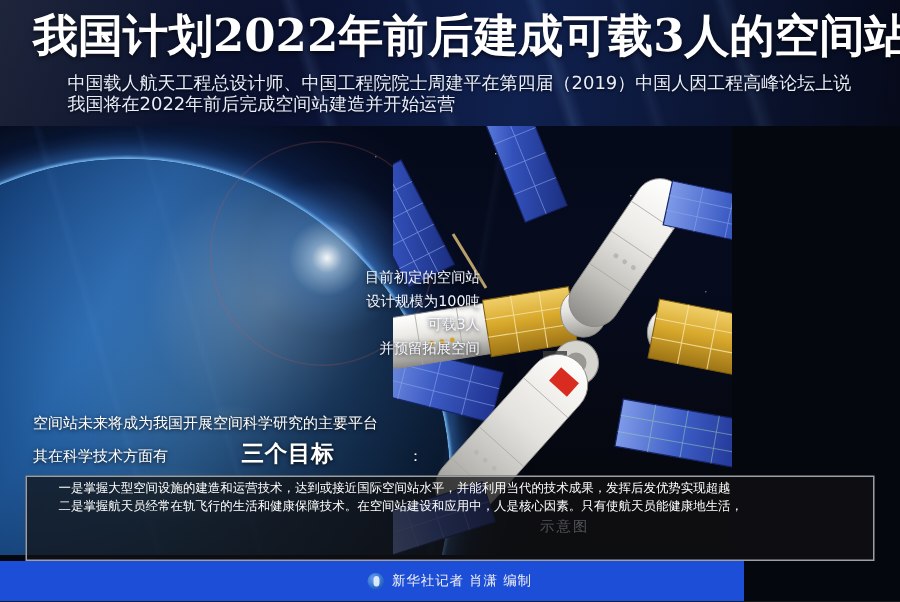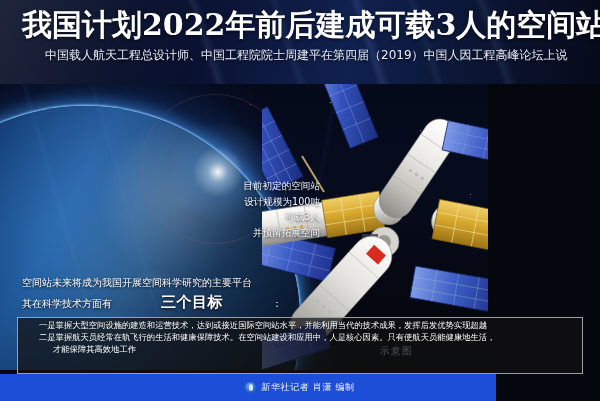--- a/index.html
+++ b/index.html
@@ -147,21 +147,21 @@
     white-space:nowrap;
     display:flex; align-items:baseline;gap:48px;
   }
   .goals-emph {
     font-size:15px;
     font-weight:bold;
     letter-spacing:0.5px;
     margin:0 1px;
   }
   .diagram-label {
-    position:absolute; left:380px; top:261px;
+    position:absolute; left:360px; top:261px;
     font-size:9.5px;
     color:#eef3ff;
     letter-spacing:1.5px;
     text-shadow:0 1px 3px rgba(0,0,0,0.95);
     white-space:nowrap;
     font-family:Liberation Mono, monospace;
   }
 
   
   .goals-box {
@@ -214,20 +214,21 @@
 <div id="poster">
 
   <div class="header-band">
     <div class="header-streaks"></div>
   </div>
 
   <div class="title">我国计划2022年前后建成可载3人的空间站</div>
 
   <div class="subtitle">
     <div>中国载人航天工程总设计师、中国工程院院士周建平在第四届（2019）中国人因工程高峰论坛上说</div>
+    <div>我国将在2022年前后完成空间站建造并开始运营</div>
   </div>
 
   <div class="scene">
 
     <div class="earth">
       <div class="earth-land"></div>
       <div class="earth-shadow"></div>
     </div>
 
     <div class="flare-ring"></div>
@@ -469,21 +470,20 @@
       <span class="goals-emph">三个目标</span>
       <span>：</span>
     </div>
 
     <div class="diagram-label">示意图</div>
   </div>
 
   <div class="goals-box">
     <div class="goal-row">一是掌握大型空间设施的建造和运营技术，达到或接近国际空间站水平，并能利用当代的技术成果，发挥后发优势实现超越</div>
     <div class="goal-row">二是掌握航天员经常在轨飞行的生活和健康保障技术。在空间站建设和应用中，人是核心因素。只有使航天员能健康地生活，</div>
-    <div class="goal-row indent">才能保障其高效地工作</div>
   </div>
 
   <div class="footer">
     <div class="credit">
       <span class="credit-inner">
         <span class="xinhua-logo"></span>
         <span>新华社记者 肖潇 编制</span>
       </span>
     </div>
   </div>

